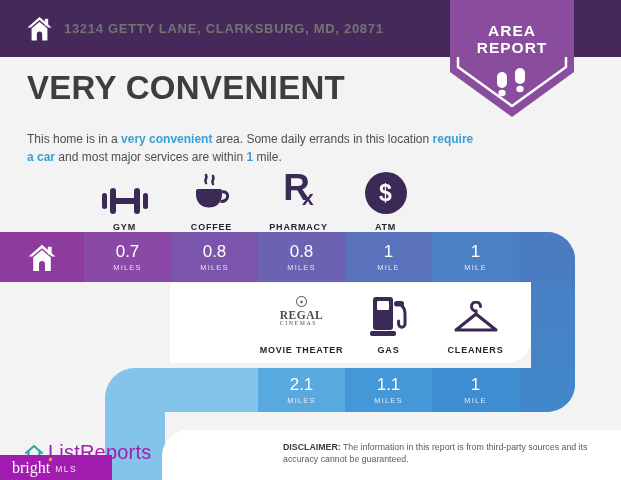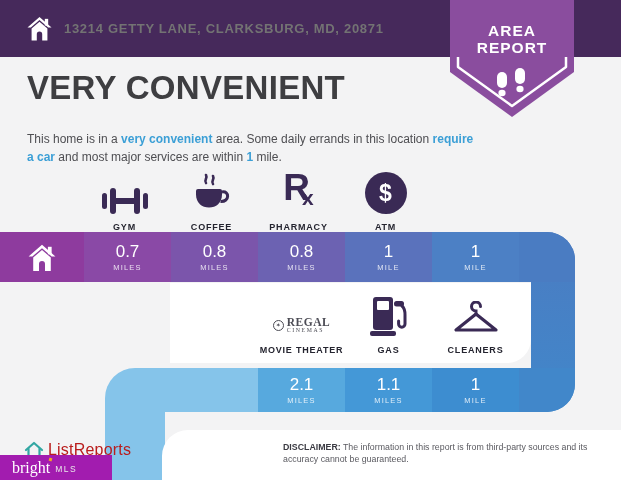--- a/index.html
+++ b/index.html
@@ -57,37 +57,37 @@
   .b1s6{width:56px;background:#4a7cc2;}
   .b2s0{width:93px;background:#85c4ea;} .b2s1{width:87px;background:#57a9de;}
   .b2s2{width:87px;background:#4498d7;} .b2s3{width:87px;background:#3d8dd0;}
   .b2s4{width:56px;background:#4187ca;}
 
   
   .icons-card { position:absolute; left:170px; top:283px; width:361px; height:80px;
                 background:#fff; border-radius:0 0 24px 0; z-index:3; }
   .row2 { position:absolute; left:88px; top:2px; width:261px; display:flex; }
   .amen-icon2 { height:52px; display:flex; align-items:flex-end; justify-content:center; }
-  .regal { display:flex; align-items:center; gap:3px; color:#4c4c55; margin-bottom:4px; }
+  .regal { display:flex; align-items:center; gap:3px; color:#4c4c55; margin-bottom:11px;flex-direction:column; }
   .regal-emblem { width:11px; height:11px; border:1px solid #4c4c55; border-radius:50%;
                   display:flex; align-items:center; justify-content:center;
                   font-size:6px; line-height:6px; }
   .regal-text { font-family:"Liberation Serif", serif; text-align:left; }
   .regal-l1 { font-size:11.5px; letter-spacing:.5px; line-height:10px; font-weight:700; }
   .regal-l2 { font-size:5.8px; letter-spacing:1.6px; line-height:6px; }
 
   
   .disclaimer-card { position:absolute; left:162px; top:430px; width:459px; height:50px;
                      background:#fff; border-top-left-radius:26px; z-index:4; }
   .disclaimer { position:absolute; left:121px; top:12px; width:320px;
                 font-size:8.8px; line-height:11.5px; color:#5a5a60; }
   .disclaimer b { color:#3a3a42; }
   .listreports { position:absolute; left:24px; top:441px; z-index:6;
                  display:flex; align-items:center; gap:4px; }
-  .lr-text { font-size:16px; color:#b91c1c; letter-spacing:.2px; }
+  .lr-text { font-size:20px; color:#a21caf; letter-spacing:.2px; }
   .bright-box { position:absolute; left:0; top:455px; width:112px; height:25px;
                 background:#a21caf; z-index:7; display:flex; align-items:center;
                 padding-left:12px; }
   .bright-name { font-family:"Liberation Serif", serif; font-size:16px; color:#fff;
                  position:relative; }
   .bright-tick { position:absolute; right:-2px; top:-1px; width:3px; height:3px;
                  background:#f5a623; transform:rotate(20deg); }
   .bright-mls { font-size:8.5px; letter-spacing:1.5px; color:#e9e9e9; margin-left:5px;
                 margin-top:3px; }
 </style>

